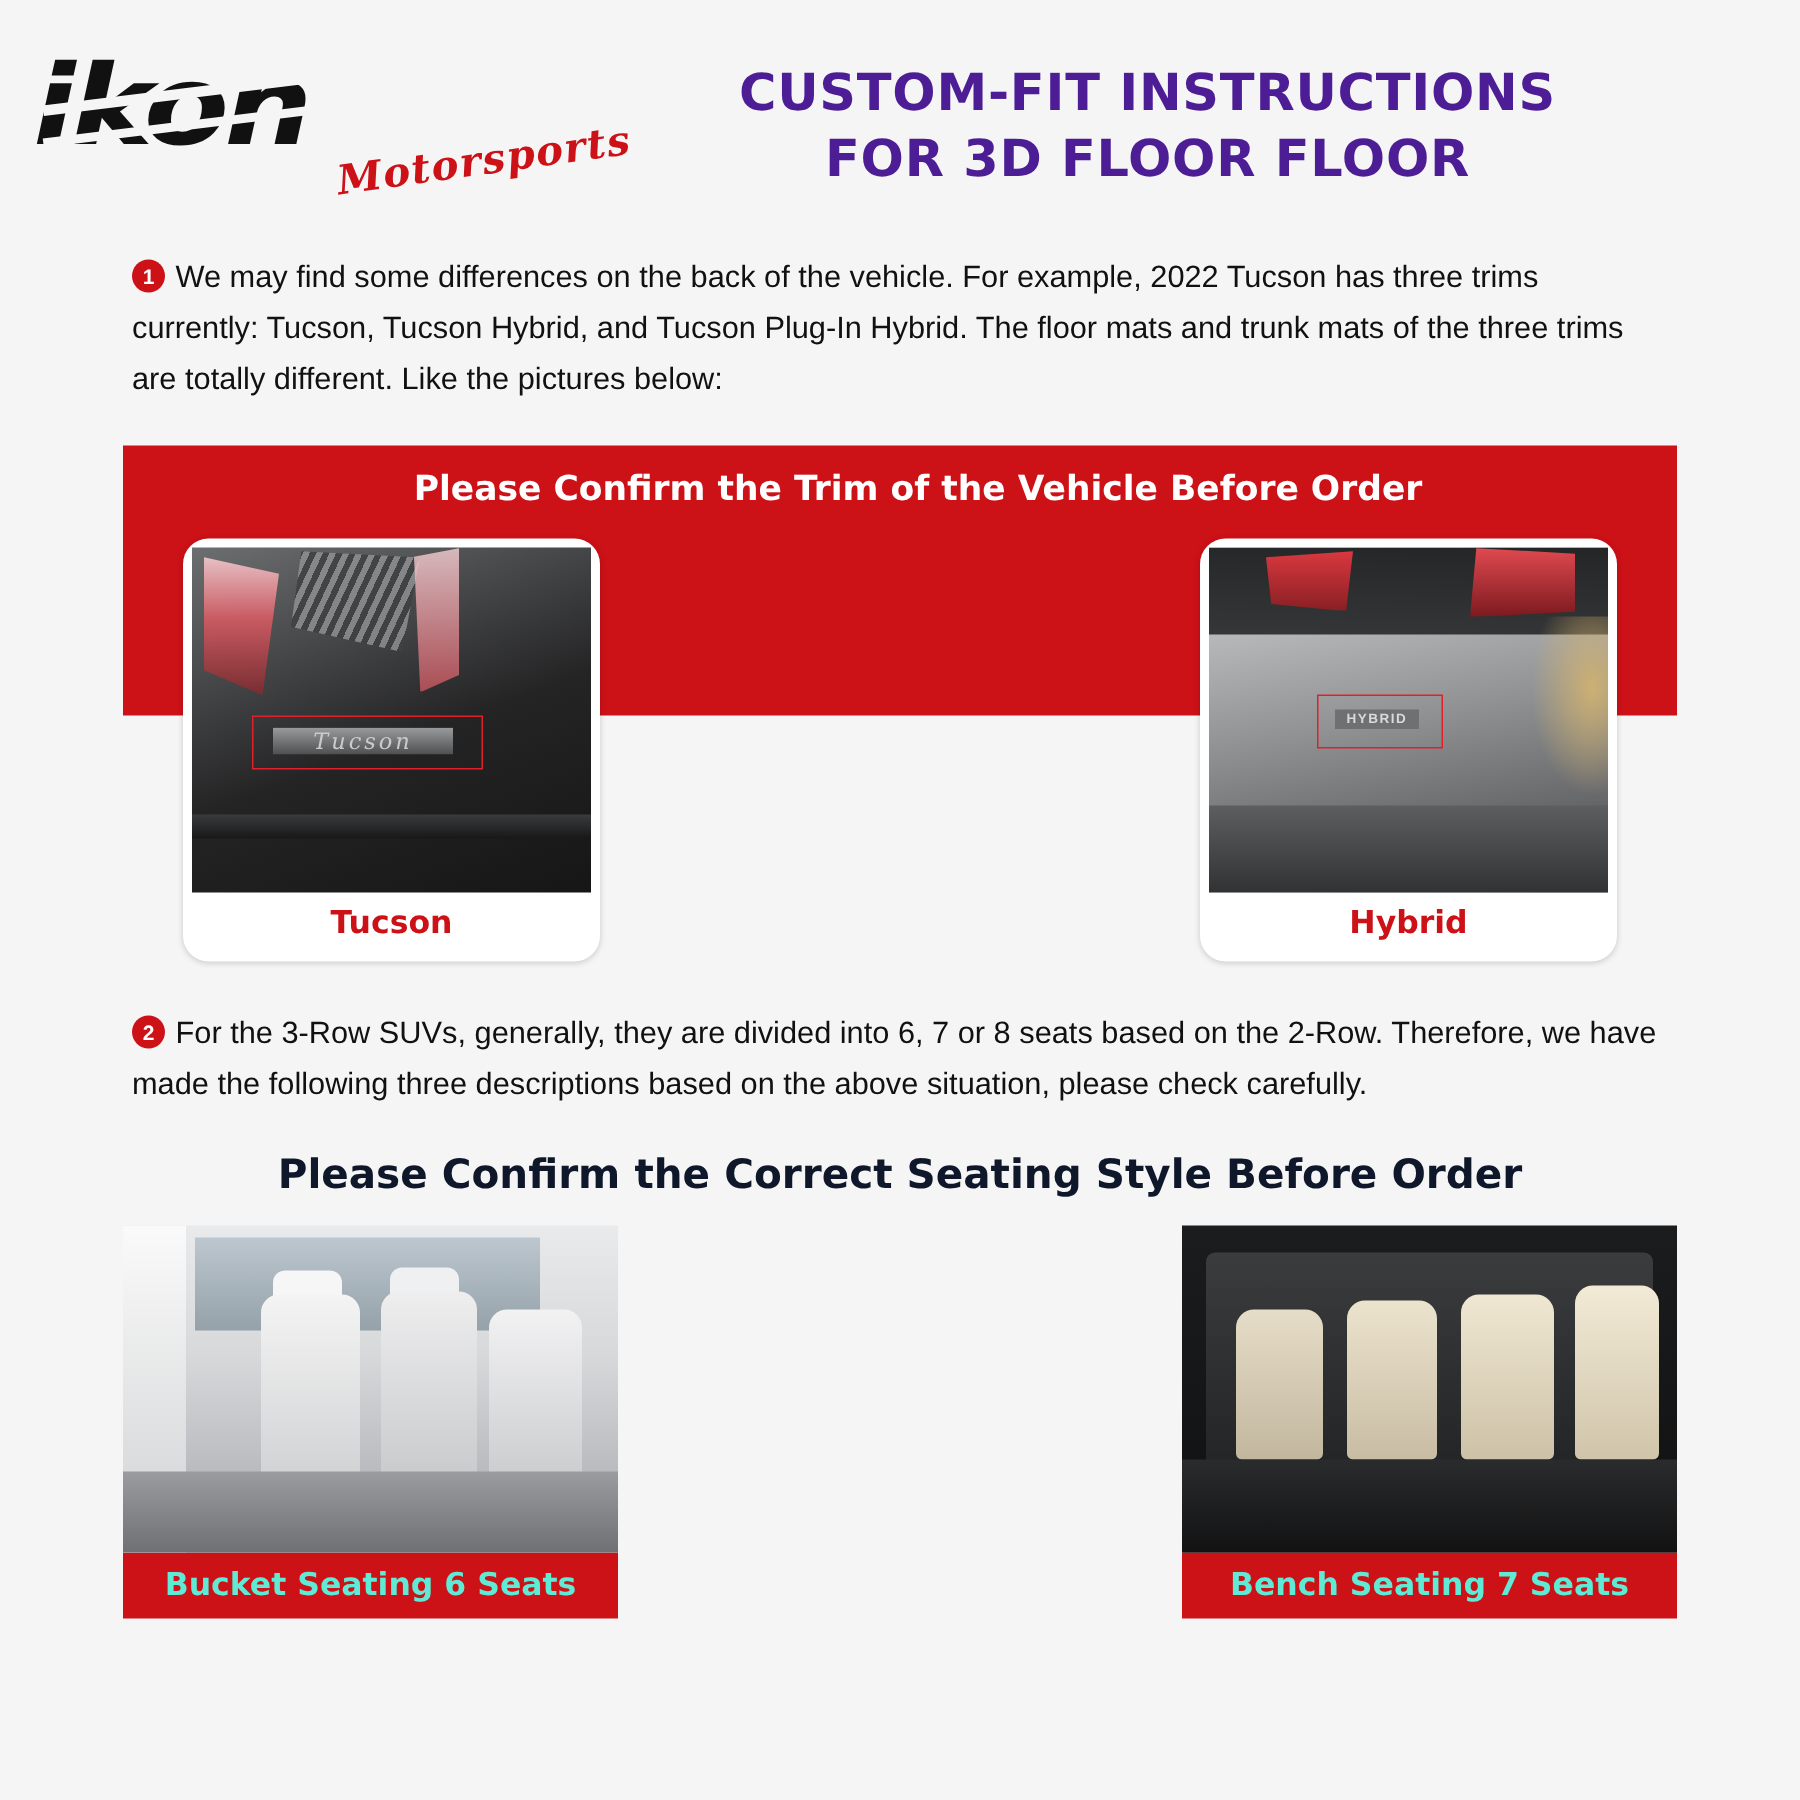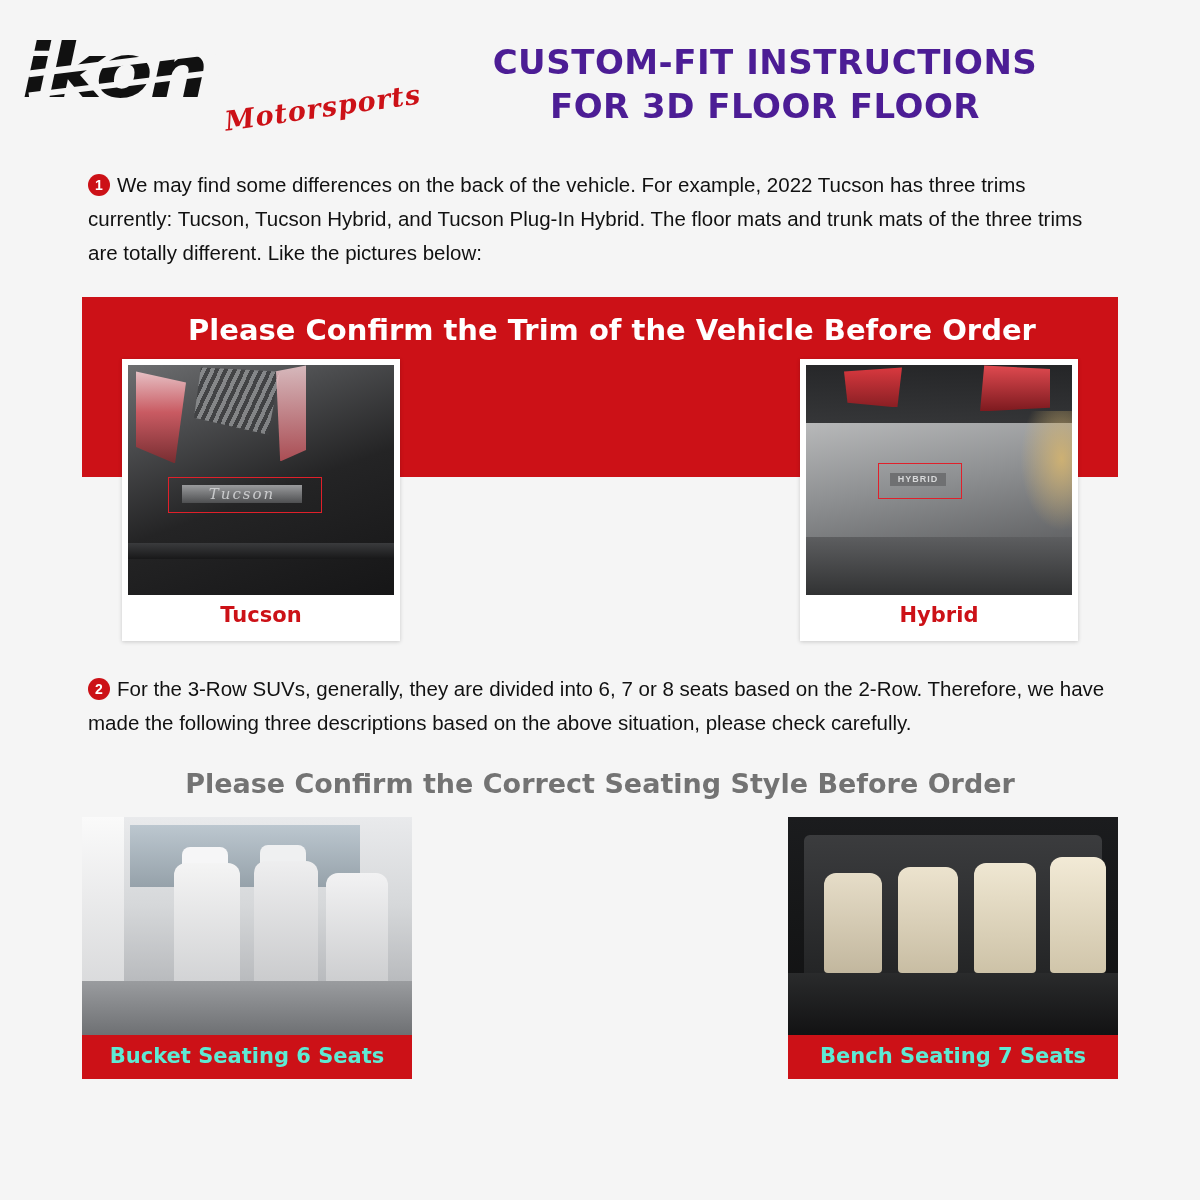--- a/index.html
+++ b/index.html
@@ -129,39 +129,40 @@
   }
   .band-title {
     position: absolute;
     left: 0;
     right: 0;
     top: 16px;
     text-align: center;
     color: #fff;
     font-family: "DejaVu Sans", sans-serif;
     font-weight: bold;
-    font-size: 29px;
+    font-size: 23px;
     padding-left: 24px;
   }
   .cards {
     position: absolute;
     left: 82px;
     right: 82px;
     top: 62px;
     display: flex;
     justify-content: space-between;
     padding: 0 40px;
     box-sizing: border-box;
   }
   .card {
     background: #fff;
     width: 278px;
     padding: 6px 6px 4px 6px;
     box-sizing: border-box;
     box-shadow: 0 1px 4px rgba(0,0,0,0.18);
+    border-radius: 17px;
   }
   .card-photo {
     width: 100%;
     height: 230px;
     position: relative;
     overflow: hidden;
   }
   .card-label {
     text-align: center;
     color: #cc1117;
@@ -297,21 +298,21 @@
     background: linear-gradient(90deg,#8a8b8d,#3c3d3e);
     transform: rotate(-2deg);
   }
 
   
   #para2 { margin-top: 20px; }
 
   
   .seat-title {
     text-align: center;
-    color: #737373;
+    color: #0f172a;
     font-family: "DejaVu Sans", sans-serif;
     font-weight: bold;
     font-size: 27px;
     margin-top: 28px;
   }
   .seat-row {
     display: flex;
     justify-content: space-between;
     margin: 18px 82px 0 82px;
   }

